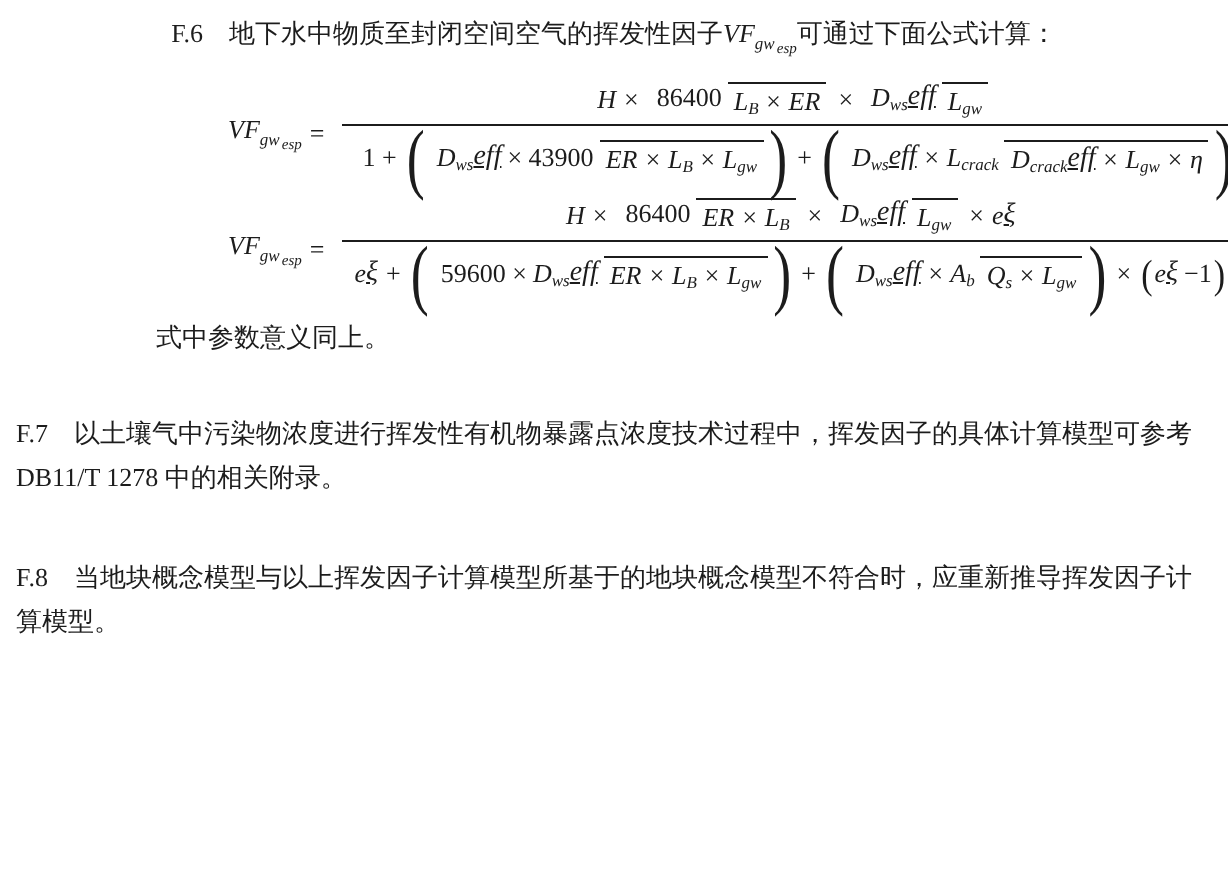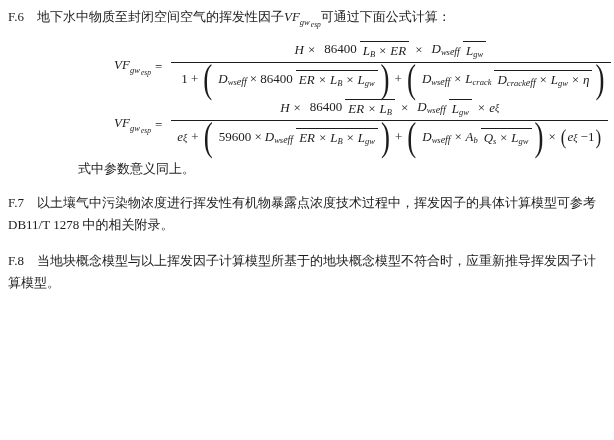--- a/index.html
+++ b/index.html
@@ -1,30 +1,30 @@
 <!DOCTYPE html>
 <html><head>
 <meta charset="utf-8">
 <style>
   html,body{margin:0;padding:0;background:#ffffff;}
   .page{
     position:relative;width:614px;height:440px;box-sizing:border-box;
     padding:6px 8px 0 8px;overflow:hidden;
     font-family:"Liberation Serif","DejaVu Serif",serif;color:#1c1c1c;
   }
-  .para{margin:0;font-size:13px;line-height:21px;}
+  .para{margin:0;font-size:13px;line-height:21px;text-align:center;}
   .plabel{margin-right:13px;}
-  .body-para{margin:14px 0 0 0;font-size:13px;line-height:22px;}
+  .body-para{margin:28px 0 0 0;font-size:13px;line-height:22px;}
   .cond{margin:14px 0 0 38px;font-size:13px;}
   .note{margin:9px 0 0 70px;font-size:13px;}
   .it{font-style:italic;}
   .up{font-style:normal;}
   .sb{font-size:8.5px;vertical-align:-3.5px;}
   .sb2{font-size:7.5px;vertical-align:-5.5px;}
-  .sp{font-size:10px;vertical-align:4.5px;}
+  .sp{font-size:14px;vertical-align:4.5px;text-decoration:underline;}
   .tok{margin:0 4px;}
   .ml{margin-left:3px;}
   .eq-line{display:flex;align-items:center;margin:6px 6px 0 106px;font-size:13px;}
   .lhs{white-space:nowrap;font-family:Liberation Serif, serif;}
   .mfr{display:inline-flex;flex-direction:column;align-items:center;margin:0 2px 0 5px;}
   .mn{display:flex;align-items:center;justify-content:center;padding:0 8px 3px 8px;white-space:nowrap;}
   .md{display:flex;align-items:center;justify-content:center;border-top:1px solid #1c1c1c;padding:3px 6px 0 6px;white-space:nowrap;}
   .fr{display:inline-flex;align-items:center;margin:0 2px;}
   .fn,.fd{display:flex;align-items:flex-end;justify-content:center;padding:0 3px;white-space:nowrap;}
   .fn{padding-bottom:1px;}
@@ -73,21 +73,21 @@
         </span>
       </span>
       <span class="md">
         <span class="up tok">1 +</span>
         <span class="bp">(</span>
         <span class="fr">
           <span class="fn">
               <span class="it">D</span>
               <span class="sb it">ws</span>
               <span class="sp it">eff</span>
-              <span class="up ml">× 86400</span>
+              <span class="up ml">× 43900</span>
             </span>
           <span class="fd">
               <span class="it">ER × L</span>
               <span class="sb it">B</span>
               <span class="it ml">× L</span>
               <span class="sb it">gw</span>
             </span>
         </span>
         <span class="bp">)</span>
         <span class="tok">+</span>

